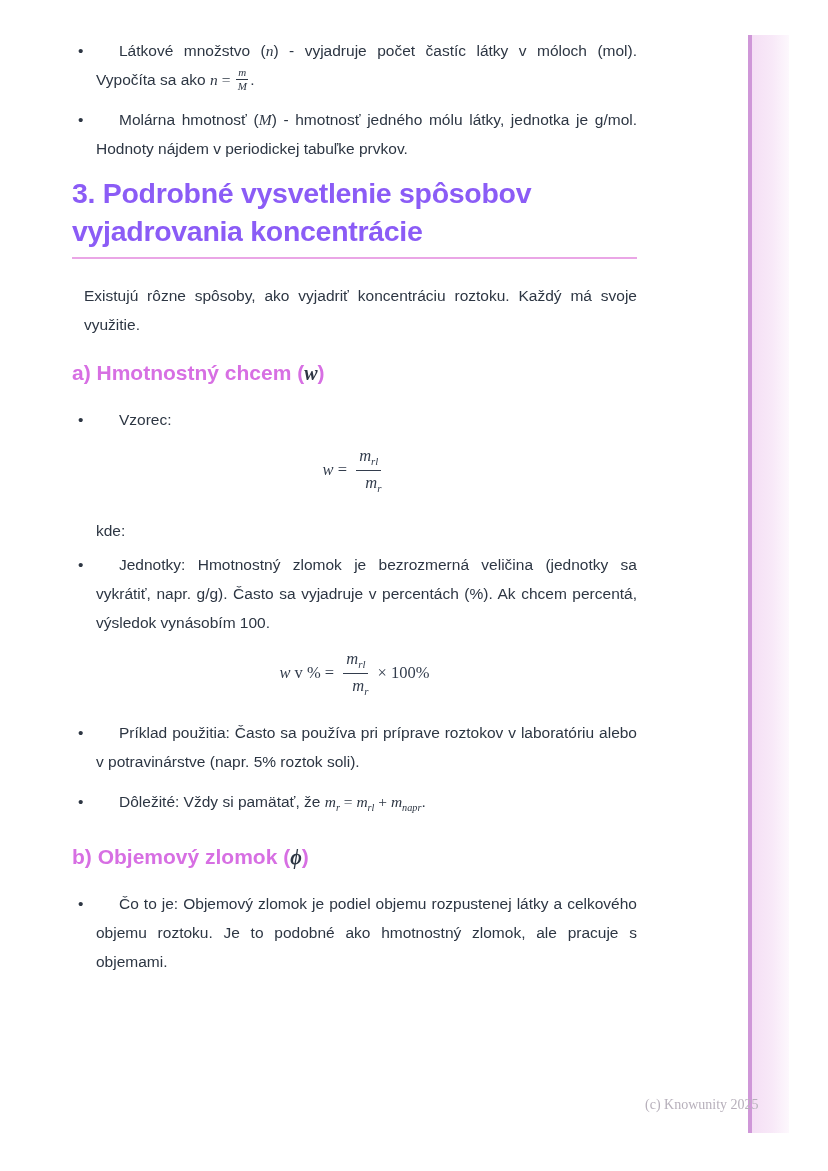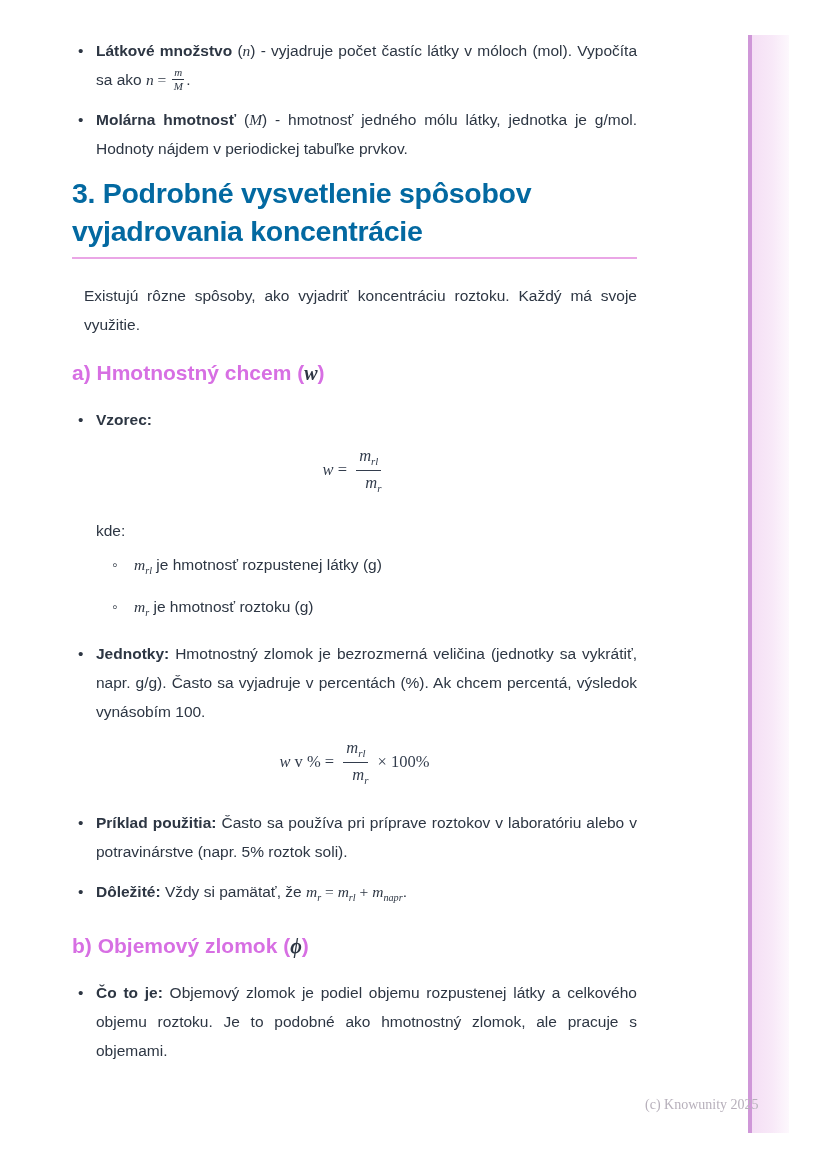--- a/index.html
+++ b/index.html
@@ -8,26 +8,26 @@
     width:828px; height:1171px; position:relative; overflow:hidden;
     font-family:"Liberation Sans", sans-serif;
     color:#2d3643; font-size:15.5px; line-height:29px;
   }
   .stripe {
     position:absolute; left:748px; top:35px; width:41px; height:1098px;
     background:linear-gradient(to right,#f5dff5 0%, #f8e9f8 55%, #fdf8fd 100%);
     border-left:4px solid #cf97d8;
   }
   .content { position:absolute; left:72px; top:36px; width:565px; }
-  b { font-weight:bold; }
+  b { font-weight:normal;margin-left:23px; }
   ul.bullets { list-style:none; }
   ul.bullets > li { position:relative; padding-left:24px; margin-bottom:11px; text-align:justify; }
   ul.bullets > li::before { content:"\2022"; position:absolute; left:6px; color:#2d3643; }
   h1 {
-    color:#0369a1; font-size:28.5px; line-height:38px; font-weight:bold;
+    color:#8b5cf6; font-size:28.5px; line-height:38px; font-weight:bold;
     letter-spacing:-0.3px;
   }
   .hrule { border:none; border-top:2px solid #eaa6e6; margin-top:7px; }
   p.lead { margin-top:22px; text-align:justify;margin-left:12px; }
   h2 { color:#d76fe3; font-size:21px; line-height:28px; font-weight:bold; margin-top:20px; margin-bottom:18px; }
   h2 .mv { color:#2d3643; font-size:20px; }
   .mv { font-family:"Liberation Serif", serif; font-style:italic; }
   .m  { font-family:"Liberation Serif", serif; }
   .m i, .mv { font-style:italic; }
   sub { font-family:"Liberation Serif", serif; font-style:italic; font-size:0.66em; }
@@ -64,24 +64,20 @@
 
   <h2><span>a) Hmotnostný chcem (</span><span class="mv">w</span><span>)</span></h2>
 
   <ul class="bullets">
     <li><b>Vzorec:</b></li>
   </ul>
 
   <div class="formula"><span class="mv">w</span><span> = </span><span class="frac"><span class="fnum"><i>m</i><sub>rl</sub></span><span class="fden"><i>m</i><sub>r</sub></span></span></div>
 
   <div class="kde">kde:</div>
-  <ul class="sub">
-    <li><span class="m"><i>m</i><sub>rl</sub></span><span> je hmotnosť rozpustenej látky (g)</span></li>
-    <li><span class="m"><i>m</i><sub>r</sub></span><span> je hmotnosť roztoku (g)</span></li>
-  </ul>
 
   <ul class="bullets">
     <li><b>Jednotky:</b><span> Hmotnostný zlomok je bezrozmerná veličina (jednotky sa vykrátiť, napr. g/g). Často sa vyjadruje v percentách (%). Ak chcem percentá, výsledok vynásobím 100.</span></li>
   </ul>
 
   <div class="formula"><span class="mv">w</span><span> v % = </span><span class="frac"><span class="fnum"><i>m</i><sub>rl</sub></span><span class="fden"><i>m</i><sub>r</sub></span></span><span> × 100%</span></div>
 
   <ul class="bullets">
     <li><b>Príklad použitia:</b><span> Často sa používa pri príprave roztokov v laboratóriu alebo v potravinárstve (napr. 5% roztok soli).</span></li>
     <li><b>Dôležité:</b><span> Vždy si pamätať, že </span><span class="m"><i>m</i><sub>r</sub></span><span class="m"> = </span><span class="m"><i>m</i><sub>rl</sub></span><span class="m"> + </span><span class="m"><i>m</i><sub>napr</sub></span><span>.</span></li>

